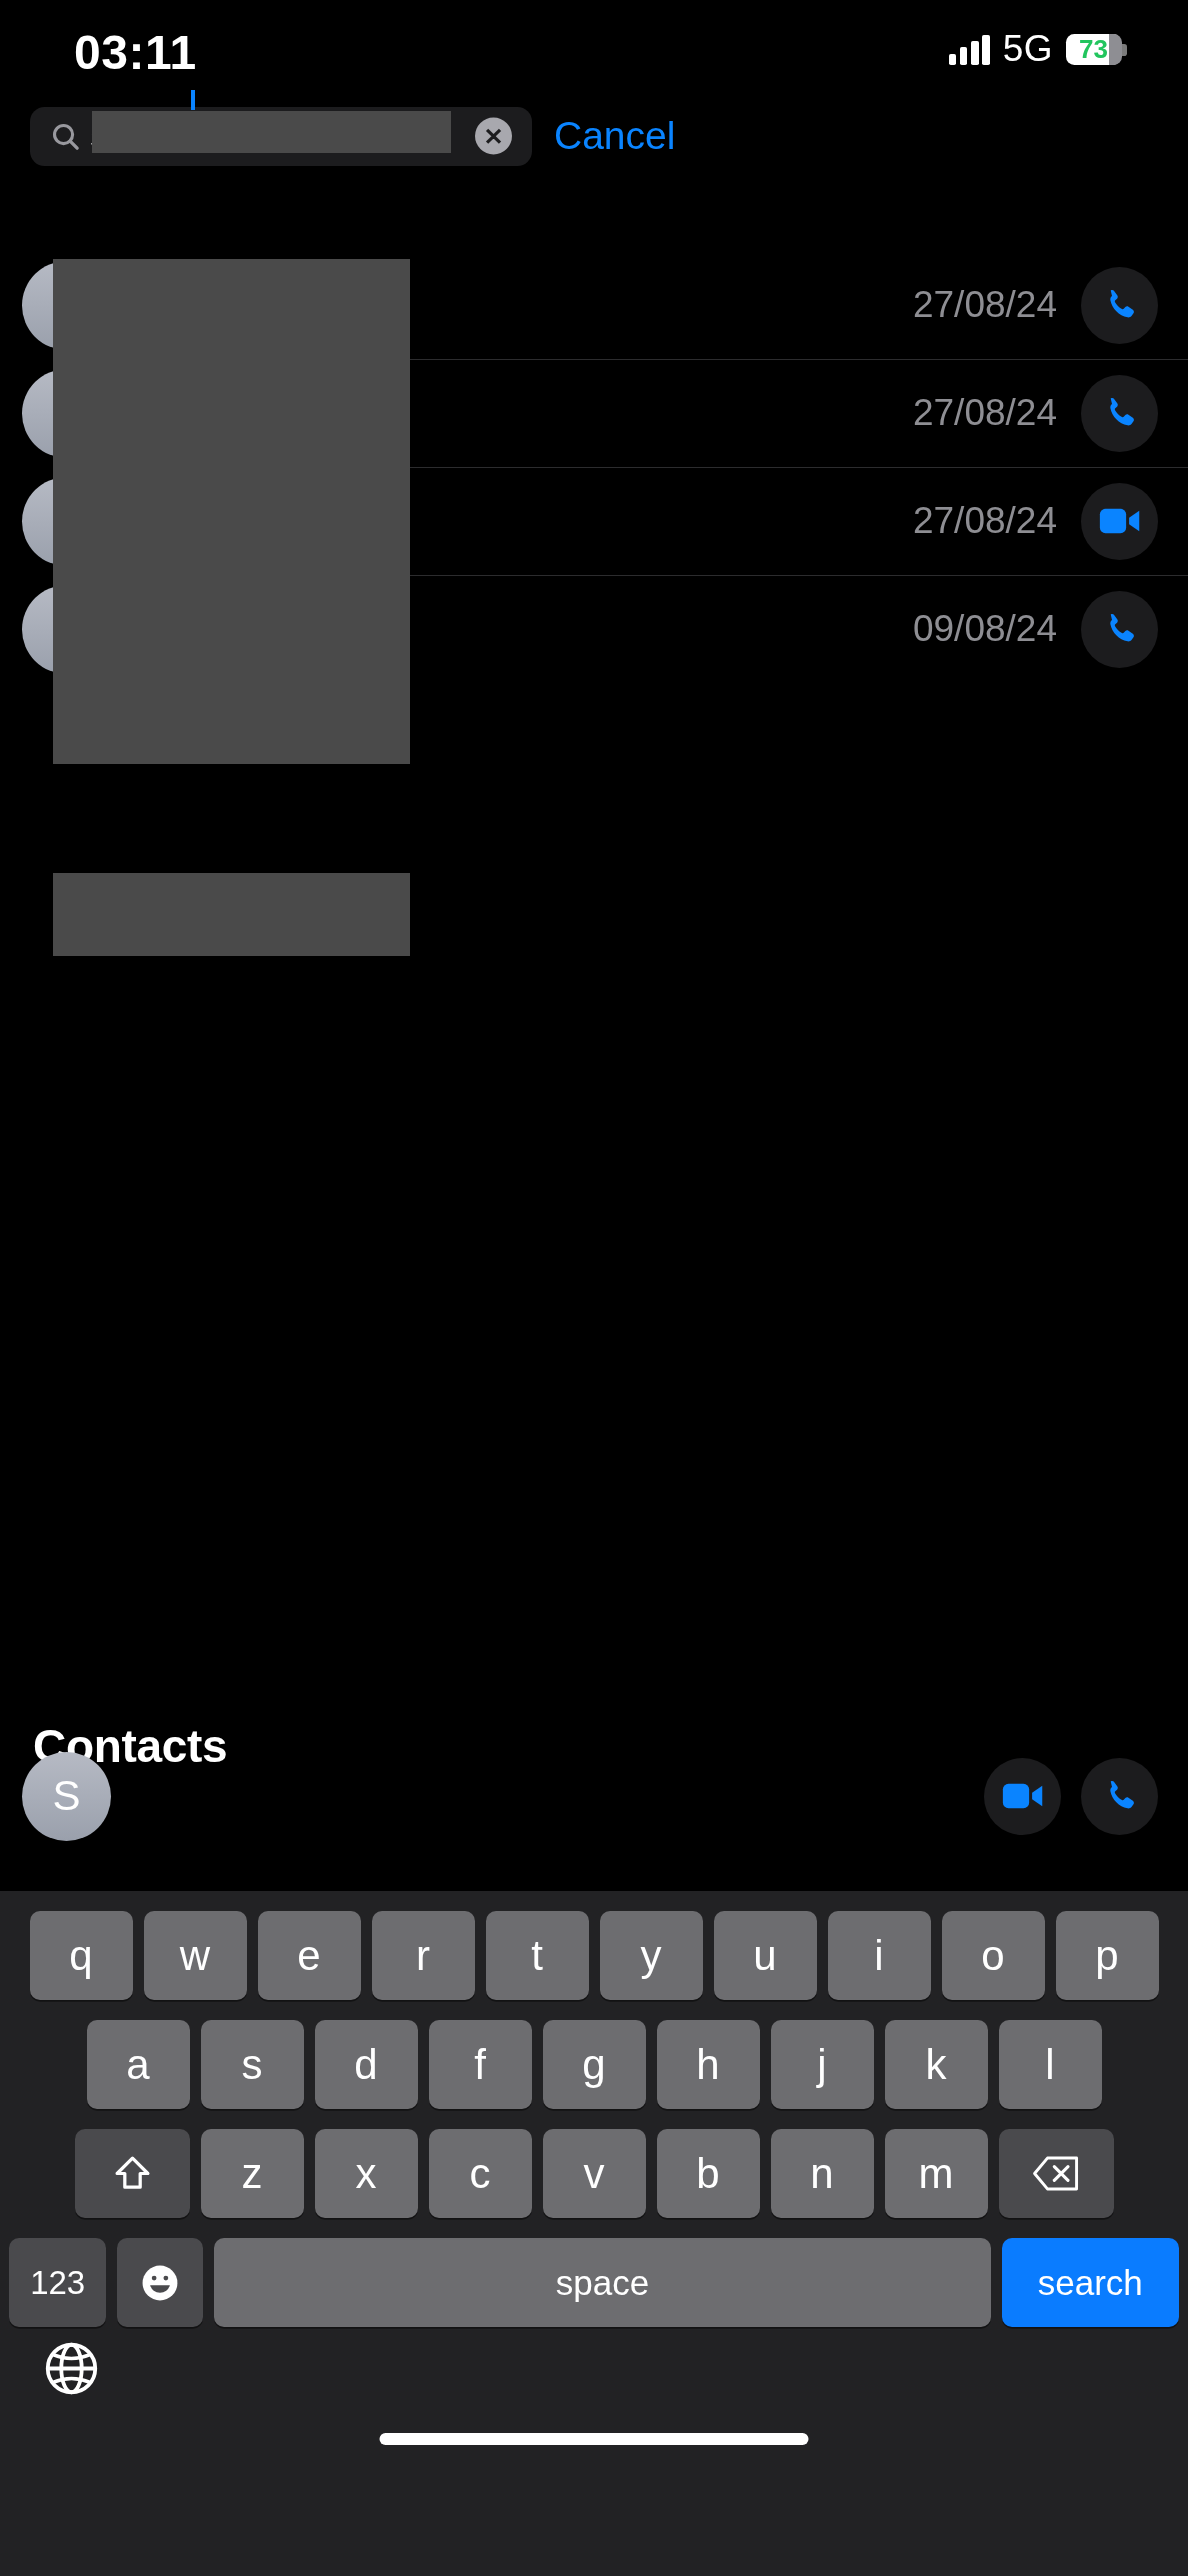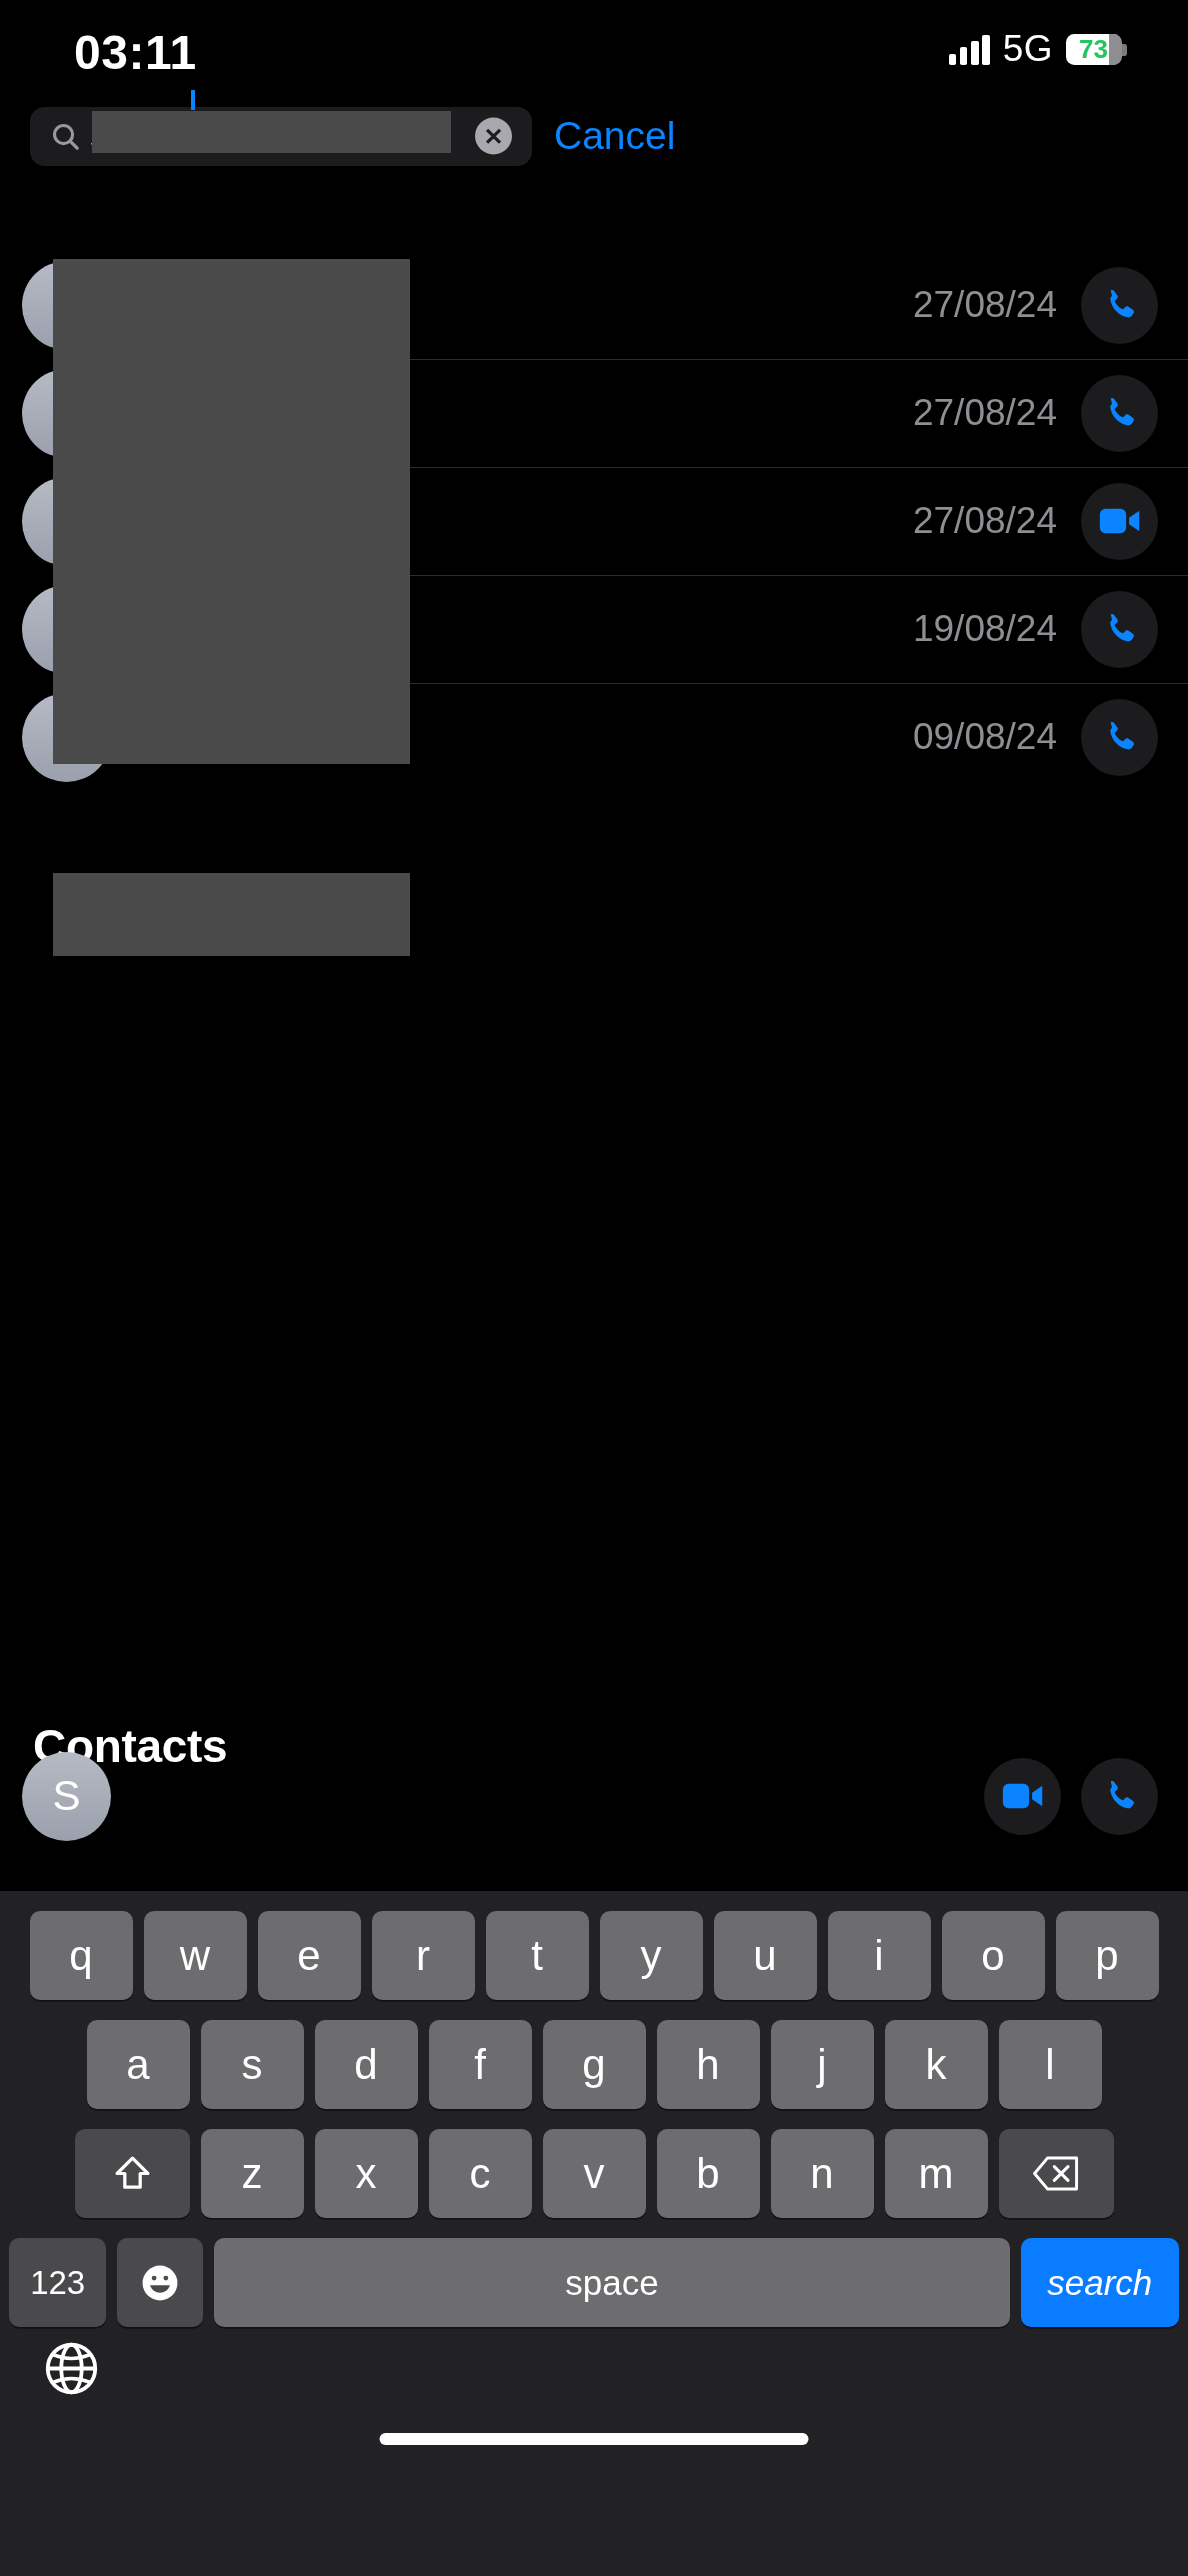--- a/index.html
+++ b/index.html
@@ -122,21 +122,21 @@
     color:#fff; font-size:42px; font-weight:400;
     box-shadow:0 1.8px 0 rgba(0,0,0,0.45);
   }
   .key-letter { width:103px; height:89px; }
   .key-dark { background:#4a4a4d; }
   .key-mod { width:115px; height:89px; }
   .key-num { width:97px; height:89px; font-size:33px; }
   .key-emoji { width:86px; height:89px; }
   .key-space { flex:1 1 auto; height:89px; font-size:35px; }
   .key-search {
-    width:158px; height:89px; background:#0a7cff; font-size:35px;font-style:italic;
+    width:177px; height:89px; background:#0a7cff; font-size:35px;
   }
   .kb-bottom {
     position:relative; height:138px;
   }
   .globe-icon { position:absolute; left:43px; top:13px; width:57px; height:57px; }
   .home-ind {
     position:absolute; left:50%; transform:translateX(-50%); bottom:20px;
     width:429px; height:12px; border-radius:6.4px; background:#fff;
   }
 </style>
@@ -220,33 +220,20 @@
             <path d="M17.2 6.2 L23 2.2 L23 13.8 L17.2 9.8 Z" fill="#0a84ff"></path>
           </svg>
         </div>
       </div>
       <div class="row">
         <div class="avatar">S</div>
         <div class="row-main">
           <div class="row-name"></div>
           <div class="row-sub"></div>
         </div>
-        <div class="row-date">19/08/24</div>
-        <div class="action-btn">
-          <svg viewBox="0 0 24 24" width="39" height="39">
-            <path d="M6.6 2.8c.7-.5 1.7-.3 2.2.4l1.9 2.7c.4.6.3 1.4-.2 1.9l-1.1 1c-.3.3-.4.7-.2 1.1.9 1.8 2.5 3.4 4.3 4.3.4.2.8.1 1.1-.2l1-1.1c.5-.5 1.3-.6 1.9-.2l2.7 1.9c.7.5.9 1.5.4 2.2l-1.1 1.5c-.6.8-1.6 1.2-2.6 1-5.2-1-9.5-5.3-10.5-10.5-.2-1 .2-2 1-2.6z" fill="#0a84ff"></path>
-          </svg>
-        </div>
-      </div>
-      <div class="row">
-        <div class="avatar">S</div>
-        <div class="row-main">
-          <div class="row-name"></div>
-          <div class="row-sub"></div>
-        </div>
         <div class="row-date">09/08/24</div>
         <div class="action-btn">
           <svg viewBox="0 0 24 24" width="39" height="39">
             <path d="M6.6 2.8c.7-.5 1.7-.3 2.2.4l1.9 2.7c.4.6.3 1.4-.2 1.9l-1.1 1c-.3.3-.4.7-.2 1.1.9 1.8 2.5 3.4 4.3 4.3.4.2.8.1 1.1-.2l1-1.1c.5-.5 1.3-.6 1.9-.2l2.7 1.9c.7.5.9 1.5.4 2.2l-1.1 1.5c-.6.8-1.6 1.2-2.6 1-5.2-1-9.5-5.3-10.5-10.5-.2-1 .2-2 1-2.6z" fill="#0a84ff"></path>
           </svg>
         </div>
       </div>
     </div>
 
   <div class="sec-head" style="top:1709px;">

